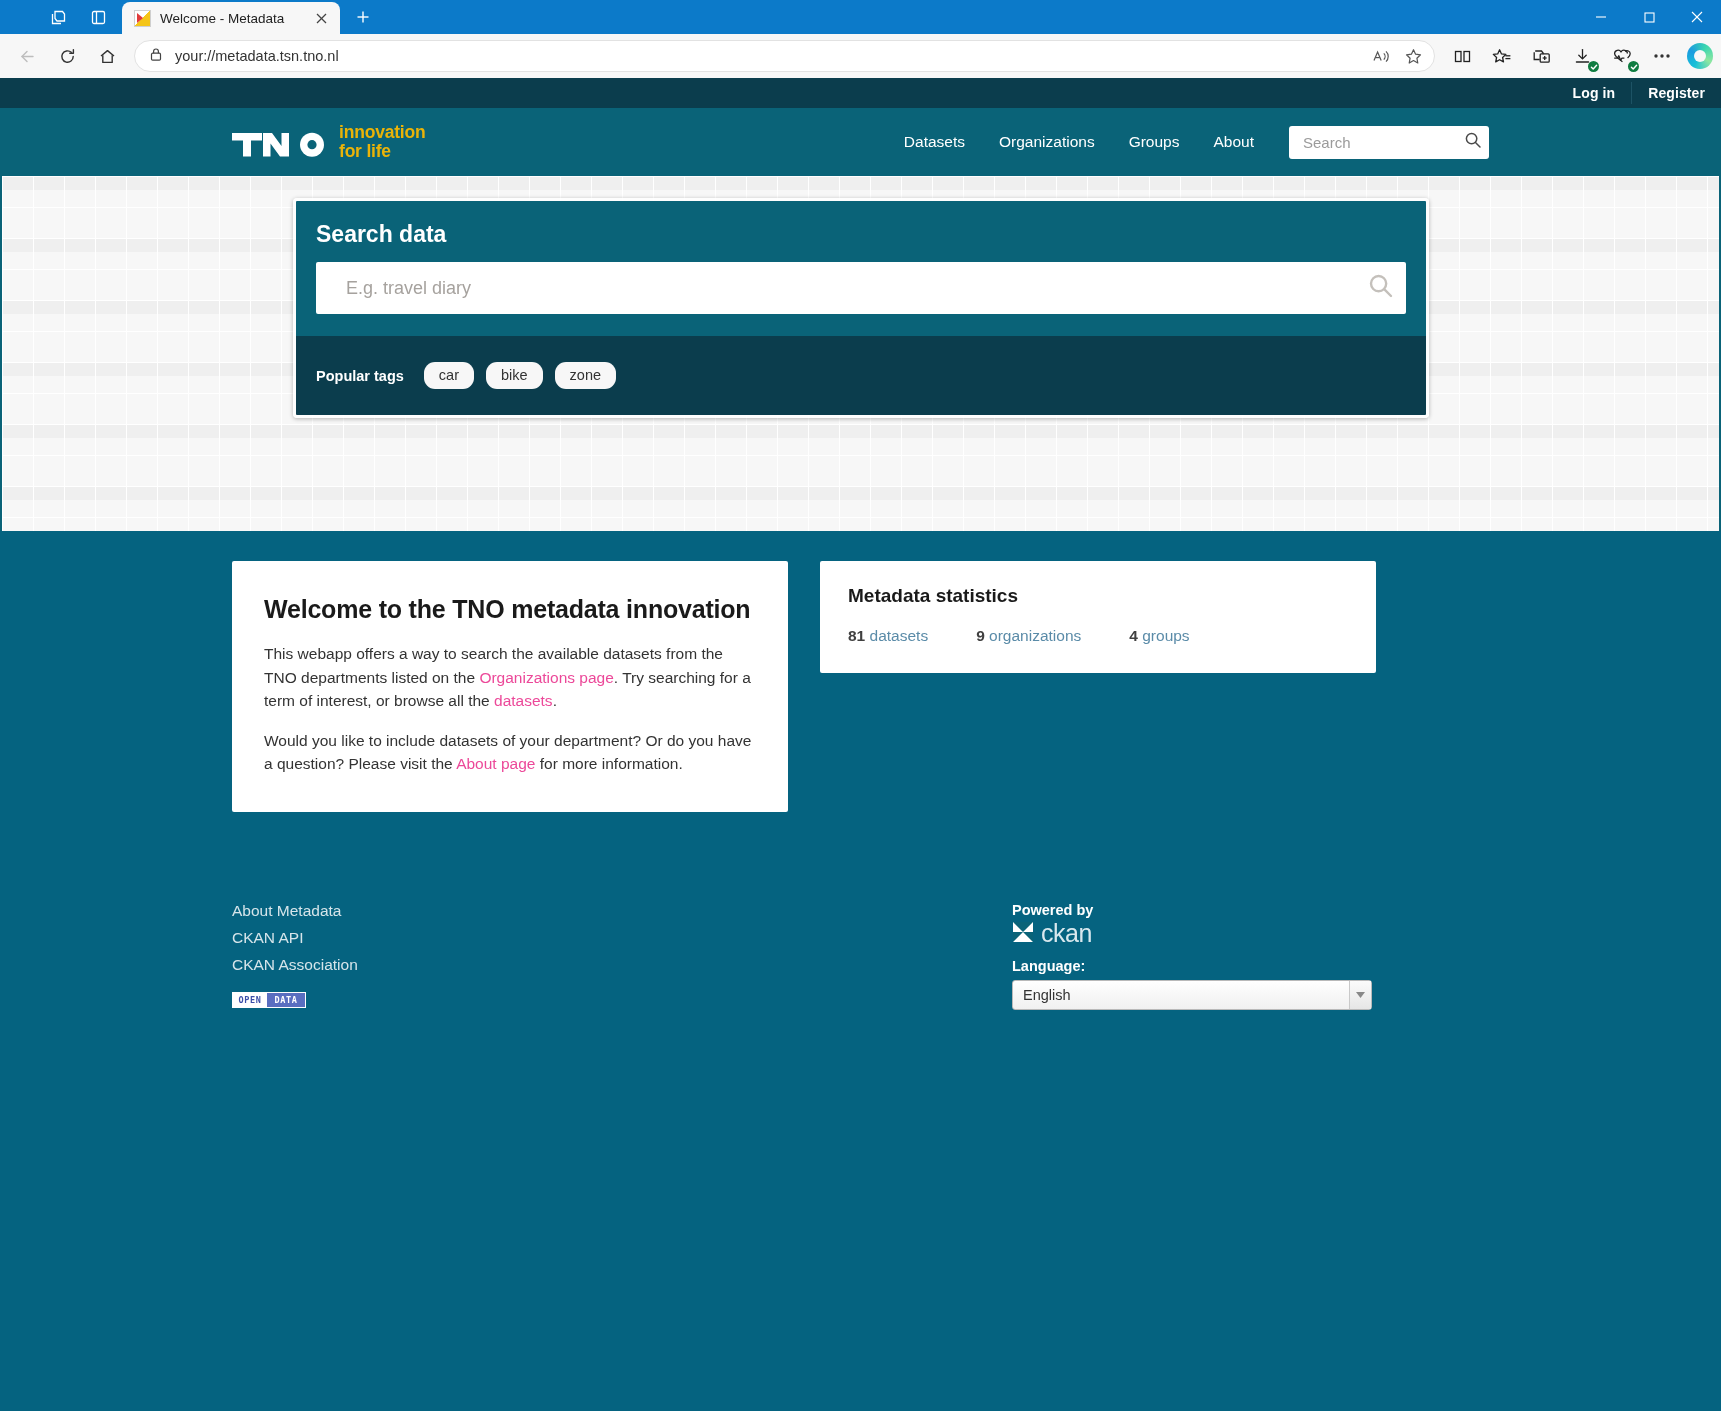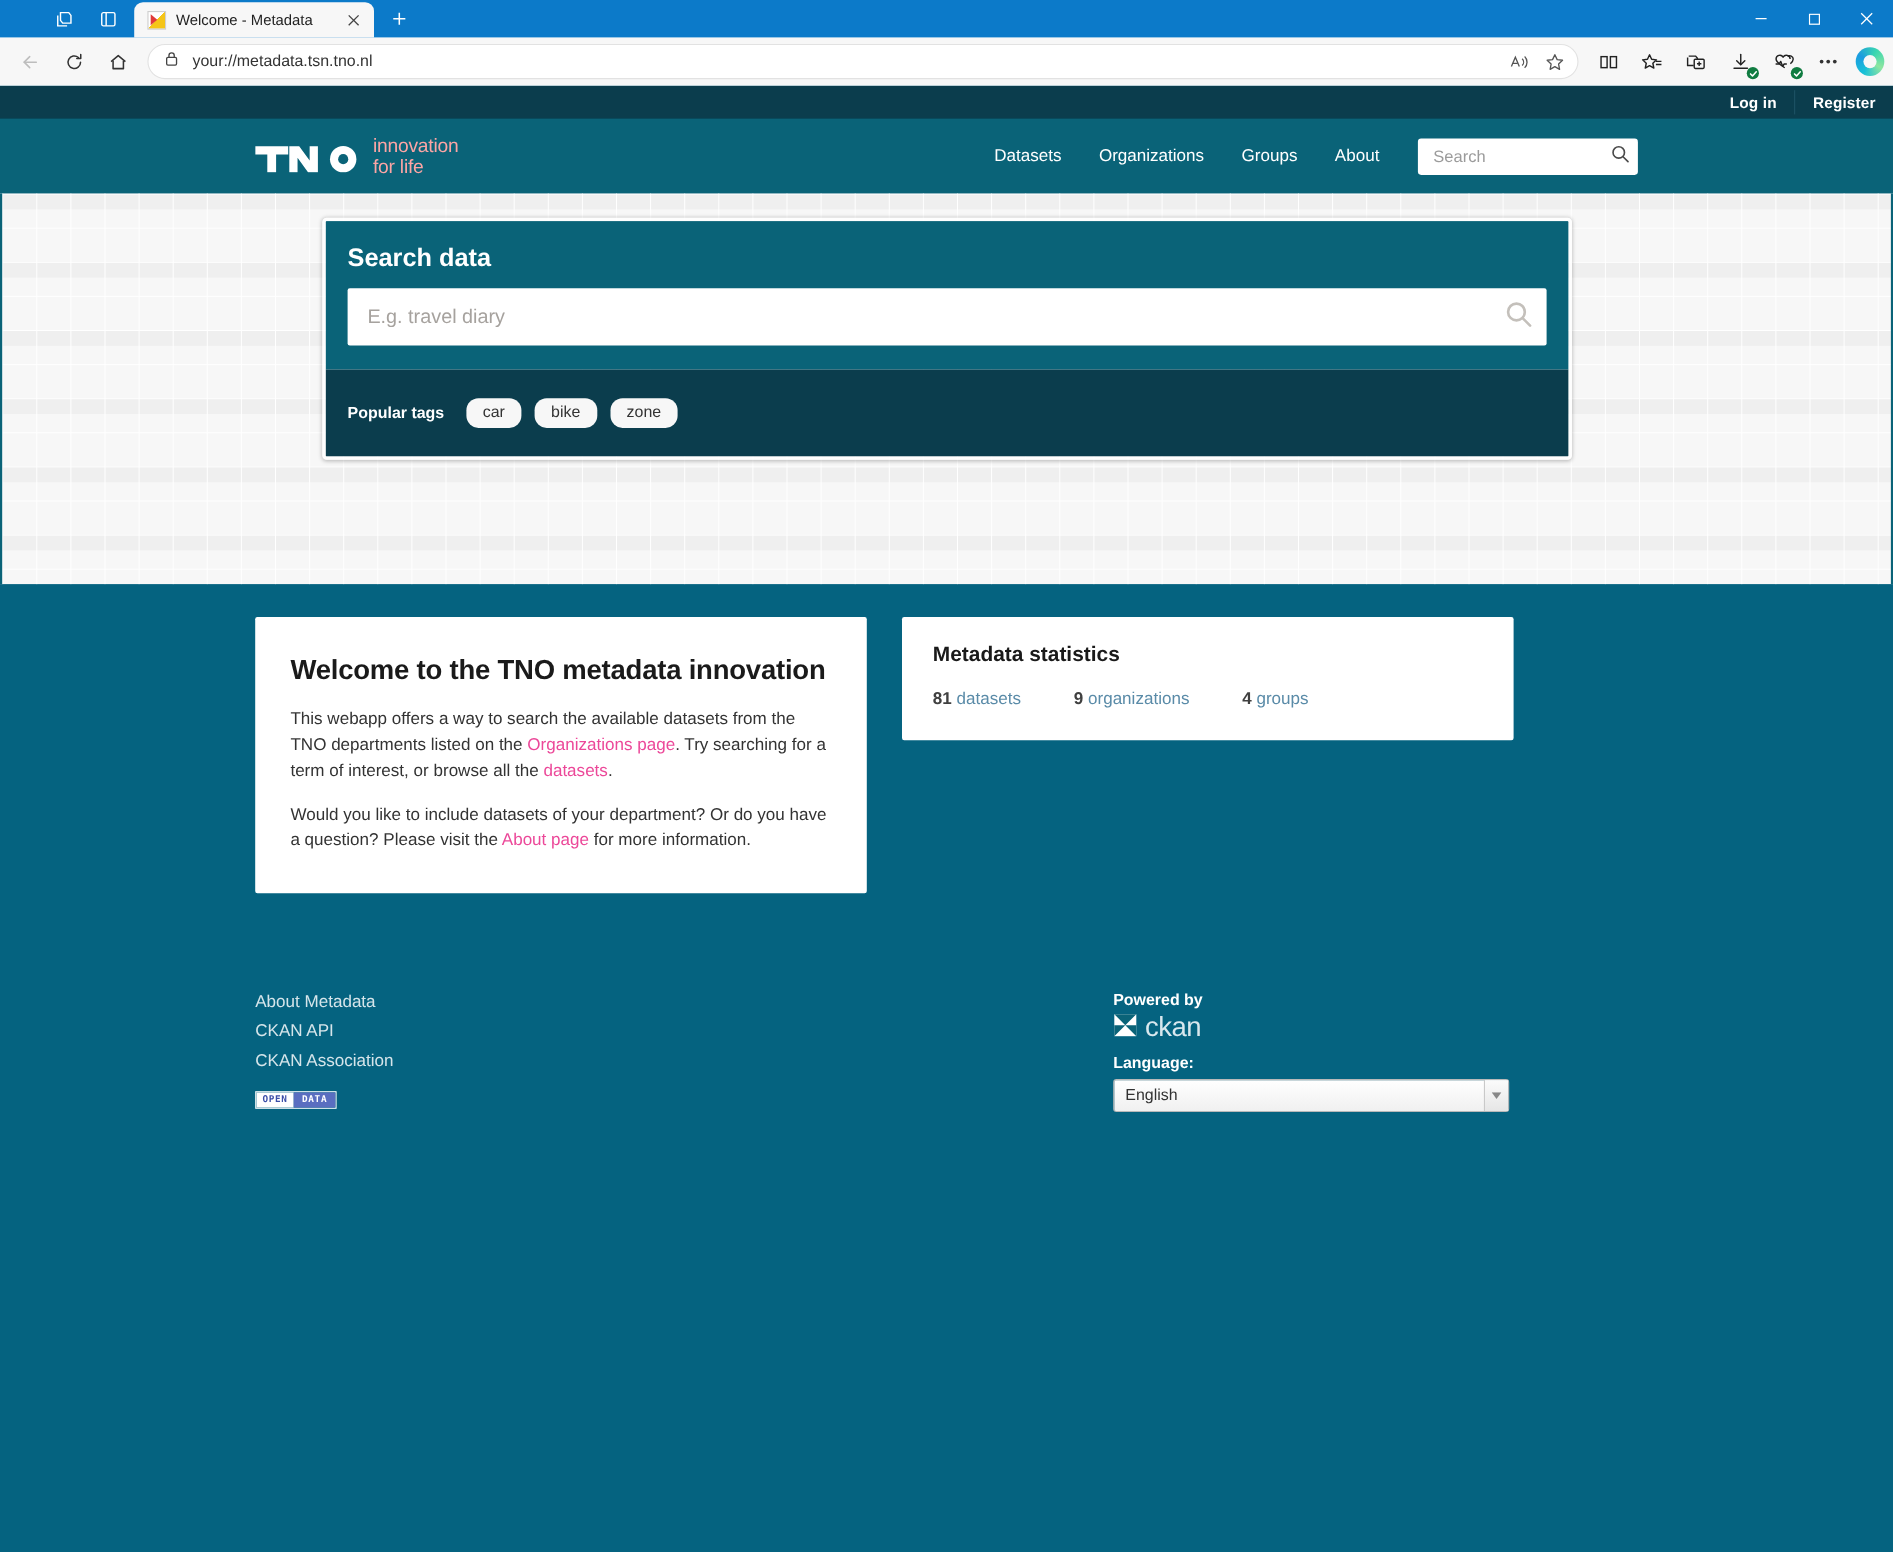--- a/index.html
+++ b/index.html
@@ -88,21 +88,21 @@
 
   .masthead {
     background: #0a6378; height: 68px; display: flex; align-items: center;
     padding: 0 0 0 0; position: relative;
   }
   .shell { width: 1257px; margin: 0 auto; display: flex; align-items: center; }
 
   .logo { display: flex; align-items: center; gap: 11px; }
   .logo-mark { display: block; }
   .logo-tag {
-    color: #fca5a5; font-size: 17.5px; font-weight: normal; line-height: 1.08;
+    color: #eab308; font-size: 17.5px; font-weight: bold; line-height: 1.08;
     letter-spacing: -.2px;
   }
 
   .mainnav { margin-left: auto; display: flex; align-items: center; gap: 0; }
   .nav-link {
     color: #ffffff; font-size: 15.5px; text-decoration: none; padding: 0 17px;
     white-space: nowrap;
   }
   .hdr-search {
     margin-left: 18px; width: 200px; height: 33px; background: #ffffff; border-radius: 3px;
@@ -135,21 +135,21 @@
     border: 3px solid rgba(255,255,255,.85);
   }
   .sb-top { background: #0a6378; padding: 20px 20px 22px 20px; }
   .sb-title { color: #ffffff; font-size: 23px; font-weight: bold; margin: 0 0 14px 0; }
   .sb-field {
     background: #ffffff; height: 52px; border-radius: 2px; display: flex; align-items: center;
     padding: 0 10px 0 16px;
   }
   .sb-field input {
     border: 0; outline: 0; flex: 1 1 auto; font-size: 18px; color: #000000;
-    font-family: "Liberation Sans", sans-serif; background: transparent; min-width: 0;
+    font-family: "Liberation Sans", sans-serif; background: transparent; min-width: 0; margin-left: 12px;
   }
   .sb-field input::placeholder { color: #a6a29e; }
   .sb-tags {
     background: #0b3d4d; padding: 26px 20px; display: flex; align-items: center; gap: 12px;
   }
   .sb-tags-label { color: #ffffff; font-size: 14.5px; font-weight: bold; margin-right: 8px; }
   .tag-pill {
     background: #f7f7f7; color: #333; font-size: 14.5px; border-radius: 11px;
     padding: 3px 15px; text-decoration: none; line-height: 1.45;
   }

